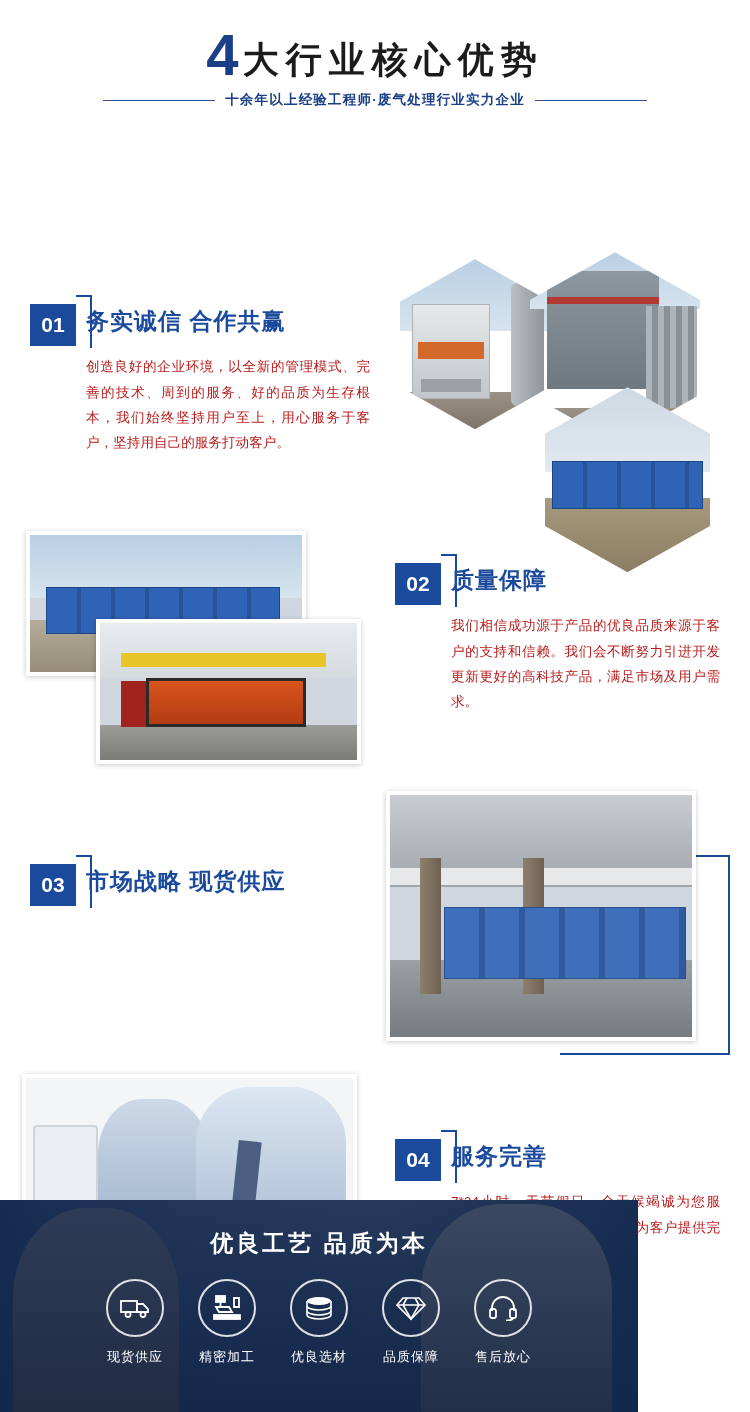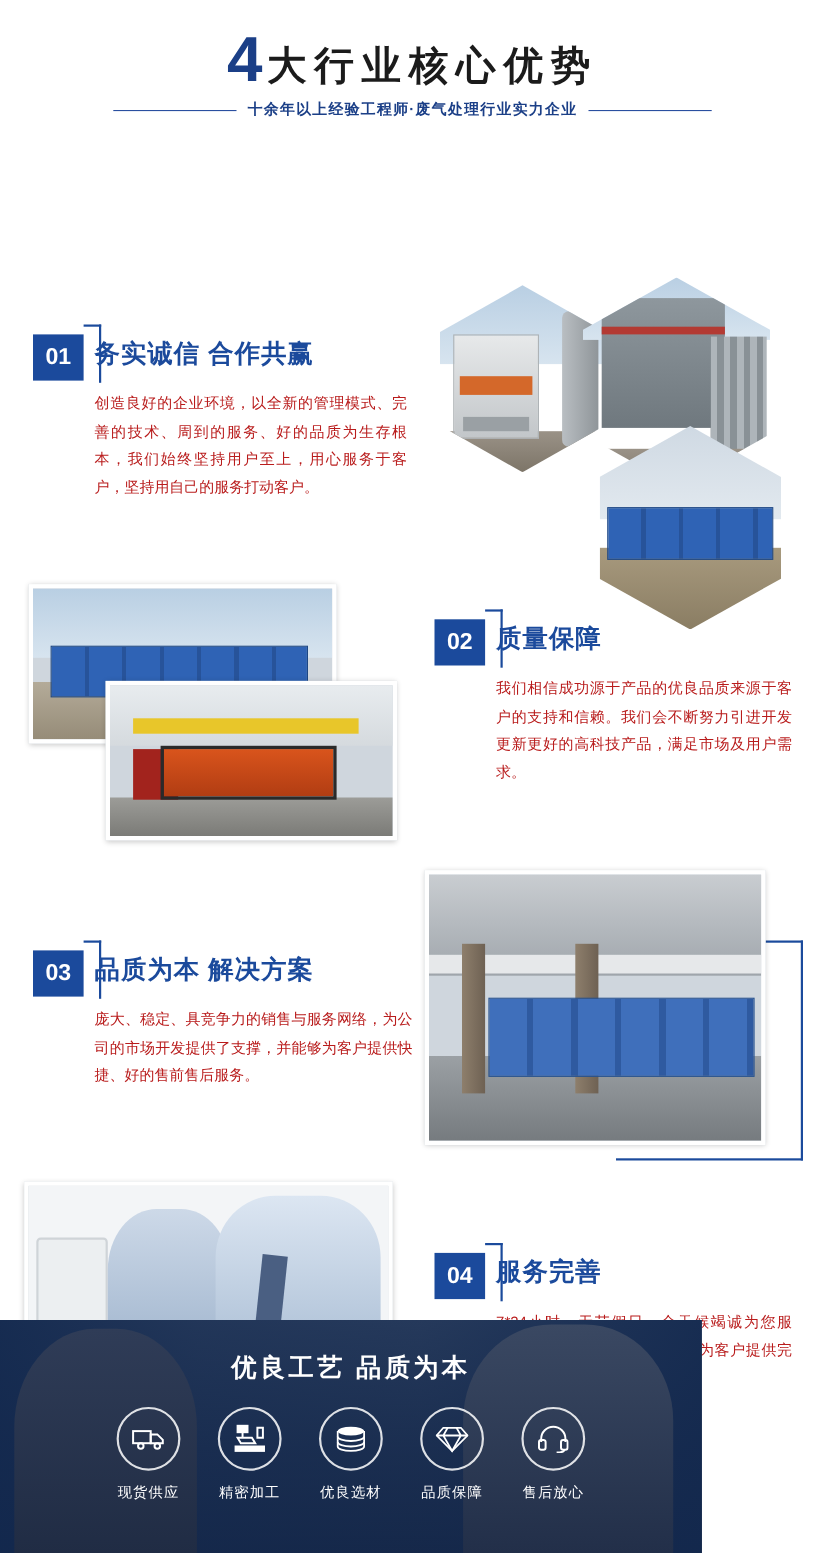--- a/index.html
+++ b/index.html
@@ -387,23 +387,22 @@
         <div class="floor" style="height:32%; background:linear-gradient(#9ba0a4,#767b7f)"></div>
         <div class="pillar" style="left:10%"></div>
         <div class="pillar" style="left:44%"></div>
         <div class="booth-row"></div>
       </div>
     </div>
 
     <div class="text-block" style="left:30px; top:745px; width:345px;">
       <div class="block-head">
         <div class="num-badge">03</div>
-        <div class="block-title">品质为本 解决方案</div>
-      </div>
-      <div class="block-body" style="padding-left:56px;">庞大、稳定、具竞争力的销售与服务网络，为公司的市场开发提供了支撑，并能够为客户提供快捷、好的售前售后服务。</div>
+        <div class="block-title">市场战略 现货供应</div>
+      </div>
     </div>
   </div>
 
   <div class="section">
 
     <div class="photo" style="left:22px; top:955px; width:335px; height:218px;">
       <div class="ph-inner" style="background:#f3f5f7;">
         <div class="monitor"></div>
         <div class="person-a"></div>
         <div class="person-b"></div>

